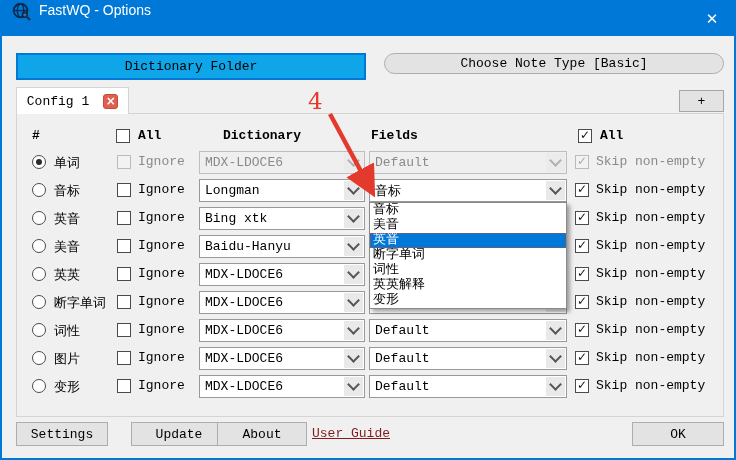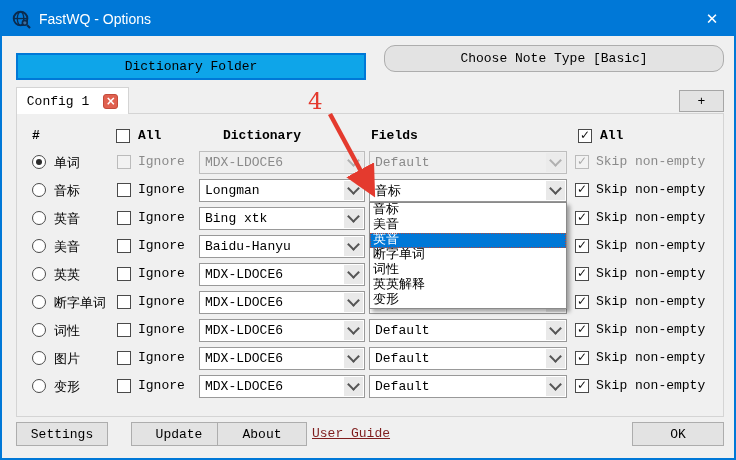--- a/index.html
+++ b/index.html
@@ -7,21 +7,21 @@
   .window {
     position:relative; width:736px; height:460px;
     background:#F0F0F0; overflow:hidden;
     border:2px solid #0078D7;
     font-family:"Liberation Mono","DejaVu Sans Mono",monospace;
     font-size:13px; color:#000;
   }
   
   .titlebar {
     position:absolute; left:0; top:0; right:0; height:34px;
-    background:#0078D7; display:flex; align-items:center; padding-left:10px;
+    background:#0078D7; display:flex; padding-left:10px;
   }
   .titlebar .title {
     color:#fff; font-family:"Liberation Sans","DejaVu Sans",sans-serif;
     font-size:14px; margin-left:8px;
   }
   .close-btn {
     position:absolute; right:0; top:0; width:44px; height:34px;
     display:flex; align-items:center; justify-content:center;
     color:#fff; font-size:15px; font-family:"DejaVu Sans",sans-serif; cursor:default;
   }
@@ -127,21 +127,21 @@
       <line x1="2" y1="9" x2="16" y2="9" stroke="#0B2B4E" stroke-width="1.4"></line>
       <circle cx="13.5" cy="13.5" r="3.4" fill="#0B2B4E"></circle>
       <circle cx="13.5" cy="13.5" r="1.7" fill="#3E6E9E"></circle>
       <line x1="16" y1="16" x2="19" y2="19" stroke="#0B2B4E" stroke-width="2.2"></line>
     </svg>
     <span class="title">FastWQ - Options</span>
     <div class="close-btn">✕</div>
   </div>
 
   <div class="btn btn-focus" style="left:14px; top:51px; width:350px; height:27px;">Dictionary Folder</div>
-  <div class="btn" style="left:382px; top:43px; width:340px; height:27px;border-radius:11px;">Choose Note Type [Basic]</div>
+  <div class="btn" style="left:382px; top:51px; width:340px; height:21px;border-radius:11px;">Choose Note Type [Basic]</div>
 
   <div class="tab">
     <span>Config 1</span>
     <span class="tab-close">×</span>
   </div>
   <div class="btn plus-btn">+</div>
 
   <div class="panel"></div>
 
   <span class="hdr" style="left:30px;">#</span>

